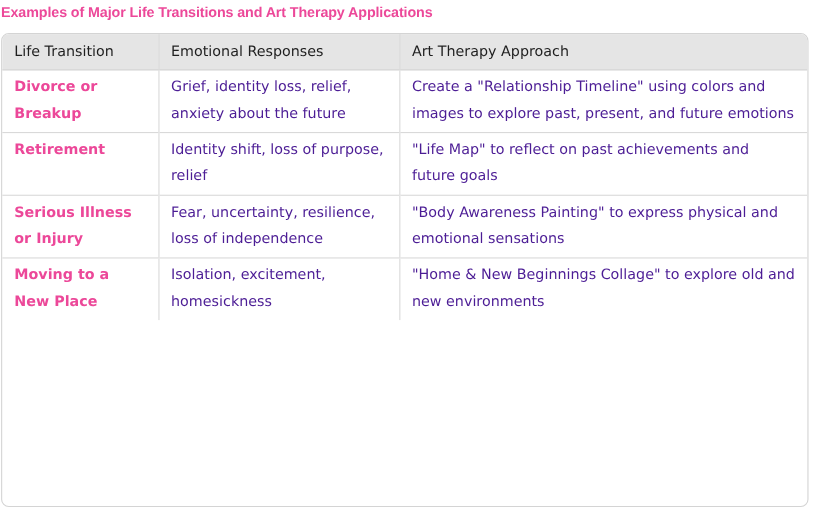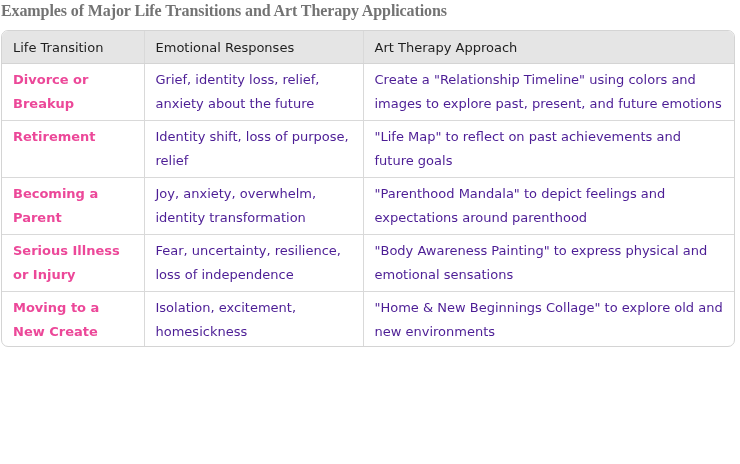--- a/index.html
+++ b/index.html
@@ -11,33 +11,33 @@
       width: 740px;
       height: 464px;
       overflow: hidden;
       font-family: "DejaVu Sans", "Liberation Sans", sans-serif;
       color: #1f1f1f;
     }
     .title {
       position: absolute;
       left: 1px;
       top: 1px;
-      font-family: Liberation Serif, serif;
+      font-family: Liberation Sans, sans-serif;
       font-weight: bold;
-      font-size: 16px;
+      font-size: 13px;
       line-height: 20px;
-      color: #737373;
+      color: #ec4899;
       letter-spacing: -0.1px;
     }
     .table-wrap {
       position: absolute;
       left: 1px;
       top: 30px;
       width: 734px;
-      height: 317px;
+      height: 431px;
       border: 1px solid #d4d4d4;
       border-radius: 7px;
       overflow: hidden;
       box-sizing: border-box;
     }
     table {
       border-collapse: collapse;
       width: 100%;
       table-layout: fixed;
     }
@@ -97,29 +97,24 @@
         <td class="first">Divorce or Breakup</td>
         <td>Grief, identity loss, relief, anxiety about the future</td>
         <td>Create a "Relationship Timeline" using colors and images to explore past, present, and future emotions</td>
       </tr>
       <tr>
         <td class="first">Retirement</td>
         <td>Identity shift, loss of purpose, relief</td>
         <td>"Life Map" to reflect on past achievements and future goals</td>
       </tr>
       <tr>
-        <td class="first">Becoming a Parent</td>
-        <td>Joy, anxiety, overwhelm, identity transformation</td>
-        <td>"Parenthood Mandala" to depict feelings and expectations around parenthood</td>
-      </tr>
-      <tr>
         <td class="first">Serious Illness or Injury</td>
         <td>Fear, uncertainty, resilience, loss of independence</td>
         <td>"Body Awareness Painting" to express physical and emotional sensations</td>
       </tr>
       <tr>
-        <td class="first">Moving to a New Create</td>
+        <td class="first">Moving to a New Place</td>
         <td>Isolation, excitement, homesickness</td>
         <td>"Home &amp; New Beginnings Collage" to explore old and new environments</td>
       </tr>
     </tbody>
   </table>
 </div>
 
 </body></html>

